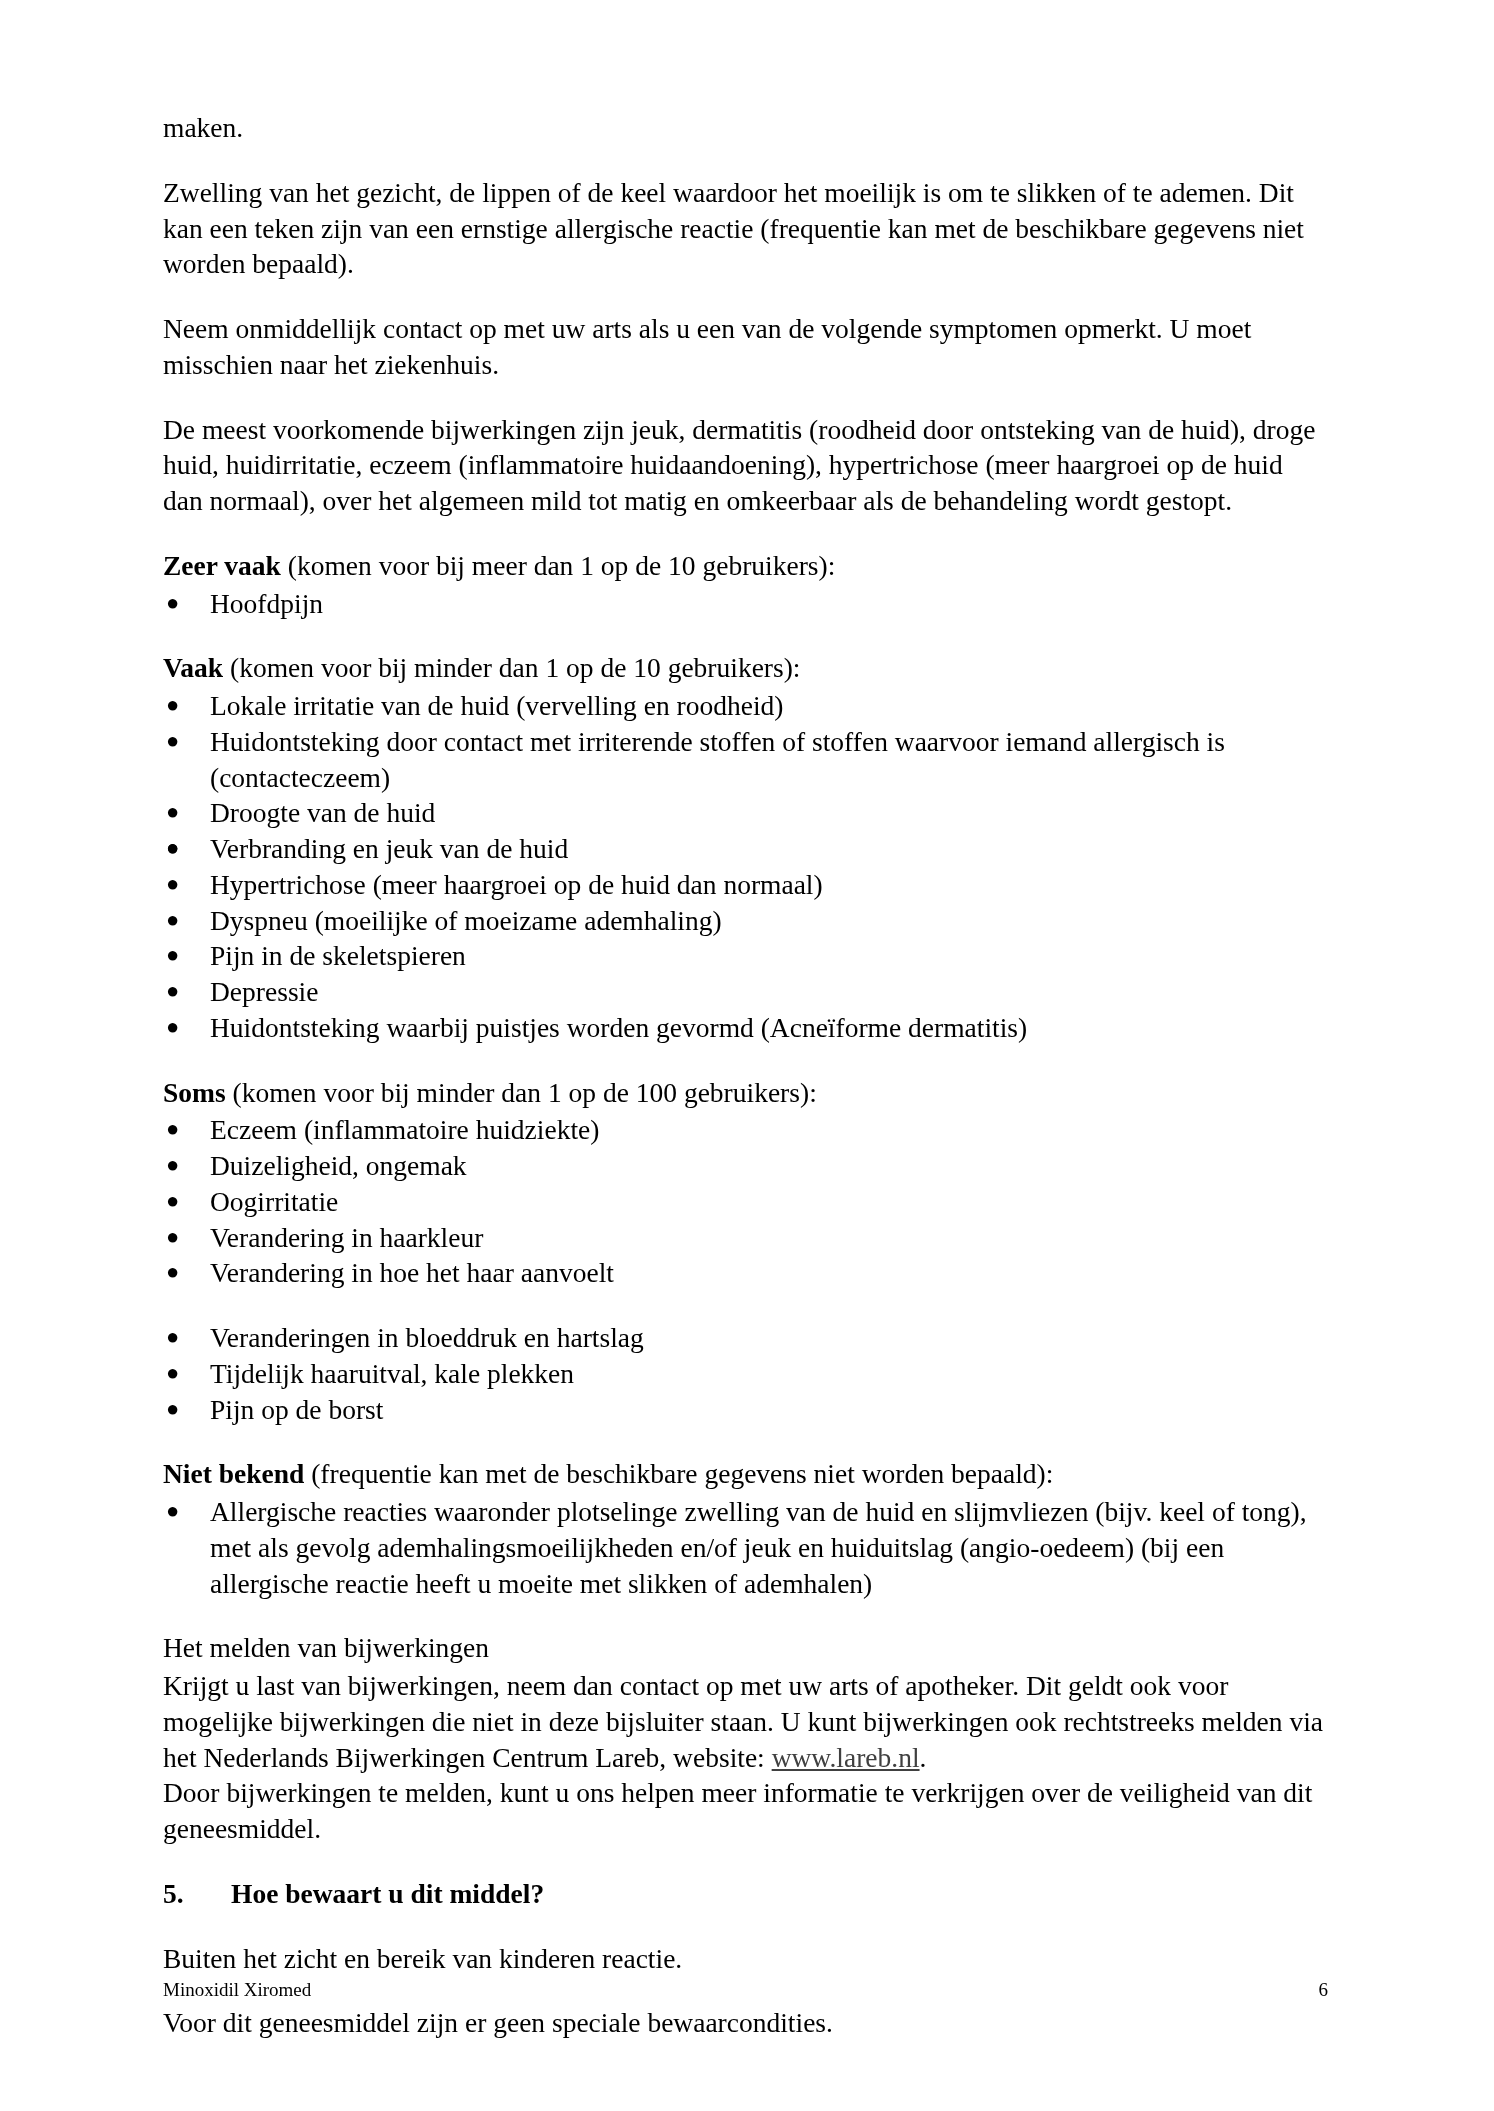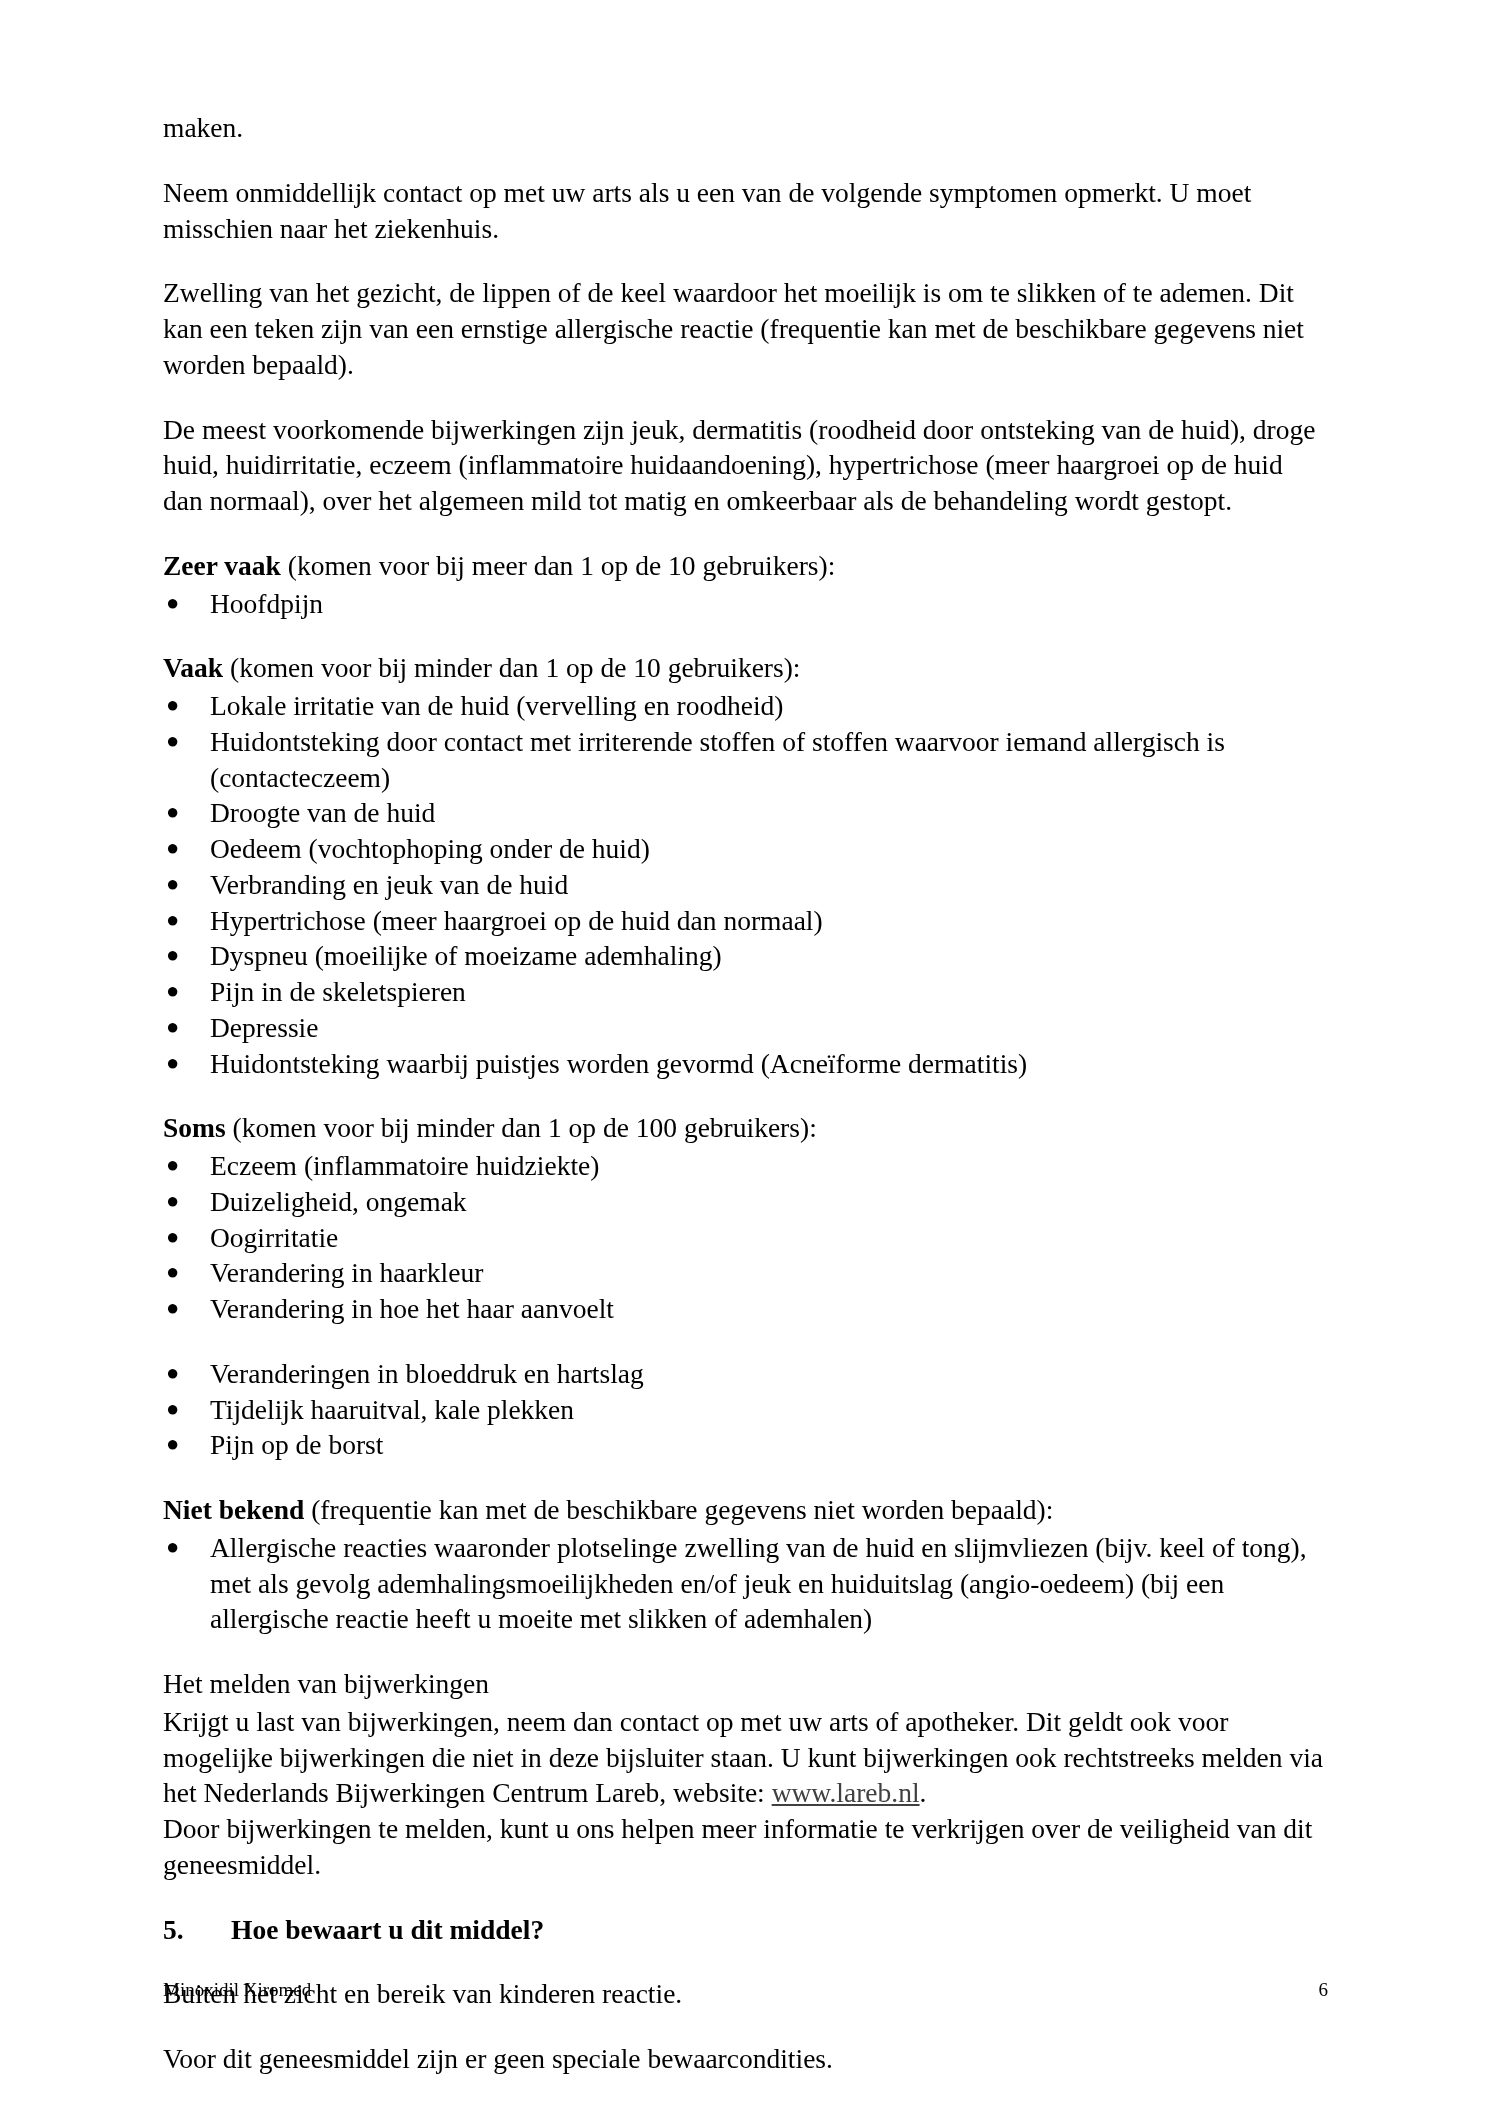--- a/index.html
+++ b/index.html
@@ -89,37 +89,37 @@
   }
 </style>
 </head>
 <body>
 
 <div class="page">
   <div class="content">
 
     <p class="para">maken.</p>
 
+    <p class="para">Zwelling van het gezicht, de lippen of de keel waardoor het moeilijk is om te slikken of te ademen. Dit kan een teken zijn van een ernstige allergische reactie (frequentie kan met de beschikbare gegevens niet worden bepaald).</p>
+
     <p class="para">Neem onmiddellijk contact op met uw arts als u een van de volgende symptomen opmerkt. U moet misschien naar het ziekenhuis.</p>
-
-    <p class="para">Zwelling van het gezicht, de lippen of de keel waardoor het moeilijk is om te slikken of te ademen. Dit kan een teken zijn van een ernstige allergische reactie (frequentie kan met de beschikbare gegevens niet worden bepaald).</p>
 
     <p class="para">De meest voorkomende bijwerkingen zijn jeuk, dermatitis (roodheid door ontsteking van de huid), droge huid, huidirritatie, eczeem (inflammatoire huidaandoening), hypertrichose (meer haargroei op de huid dan normaal), over het algemeen mild tot matig en omkeerbaar als de behandeling wordt gestopt.</p>
 
     <p class="freq-head"><b>Zeer vaak</b><span> (komen voor bij meer dan 1 op de 10 gebruikers):</span></p>
     <ul class="bullets">
       <li><span class="bullet-dot">●</span><span>Hoofdpijn</span></li>
     </ul>
 
     <p class="freq-head"><b>Vaak</b><span> (komen voor bij minder dan 1 op de 10 gebruikers):</span></p>
     <ul class="bullets">
       <li><span class="bullet-dot">●</span><span>Lokale irritatie van de huid (vervelling en roodheid)</span></li>
       <li><span class="bullet-dot">●</span><span>Huidontsteking door contact met irriterende stoffen of stoffen waarvoor iemand allergisch is (contacteczeem)</span></li>
       <li><span class="bullet-dot">●</span><span>Droogte van de huid</span></li>
-      <li><span class="bullet-dot">●</span><span>Oedeem (vochtophoping onder de huid)</span></li>
+      <li><span class="bullet-dot">●</span></li>
       <li><span class="bullet-dot">●</span><span>Verbranding en jeuk van de huid</span></li>
       <li><span class="bullet-dot">●</span><span>Hypertrichose (meer haargroei op de huid dan normaal)</span></li>
       <li><span class="bullet-dot">●</span><span>Dyspneu (moeilijke of moeizame ademhaling)</span></li>
       <li><span class="bullet-dot">●</span><span>Pijn in de skeletspieren</span></li>
       <li><span class="bullet-dot">●</span><span>Depressie</span></li>
       <li><span class="bullet-dot">●</span><span>Huidontsteking waarbij puistjes worden gevormd (Acneïforme dermatitis)</span></li>
     </ul>
 
     <p class="freq-head"><b>Soms</b><span> (komen voor bij minder dan 1 op de 100 gebruikers):</span></p>
     <ul class="bullets">

